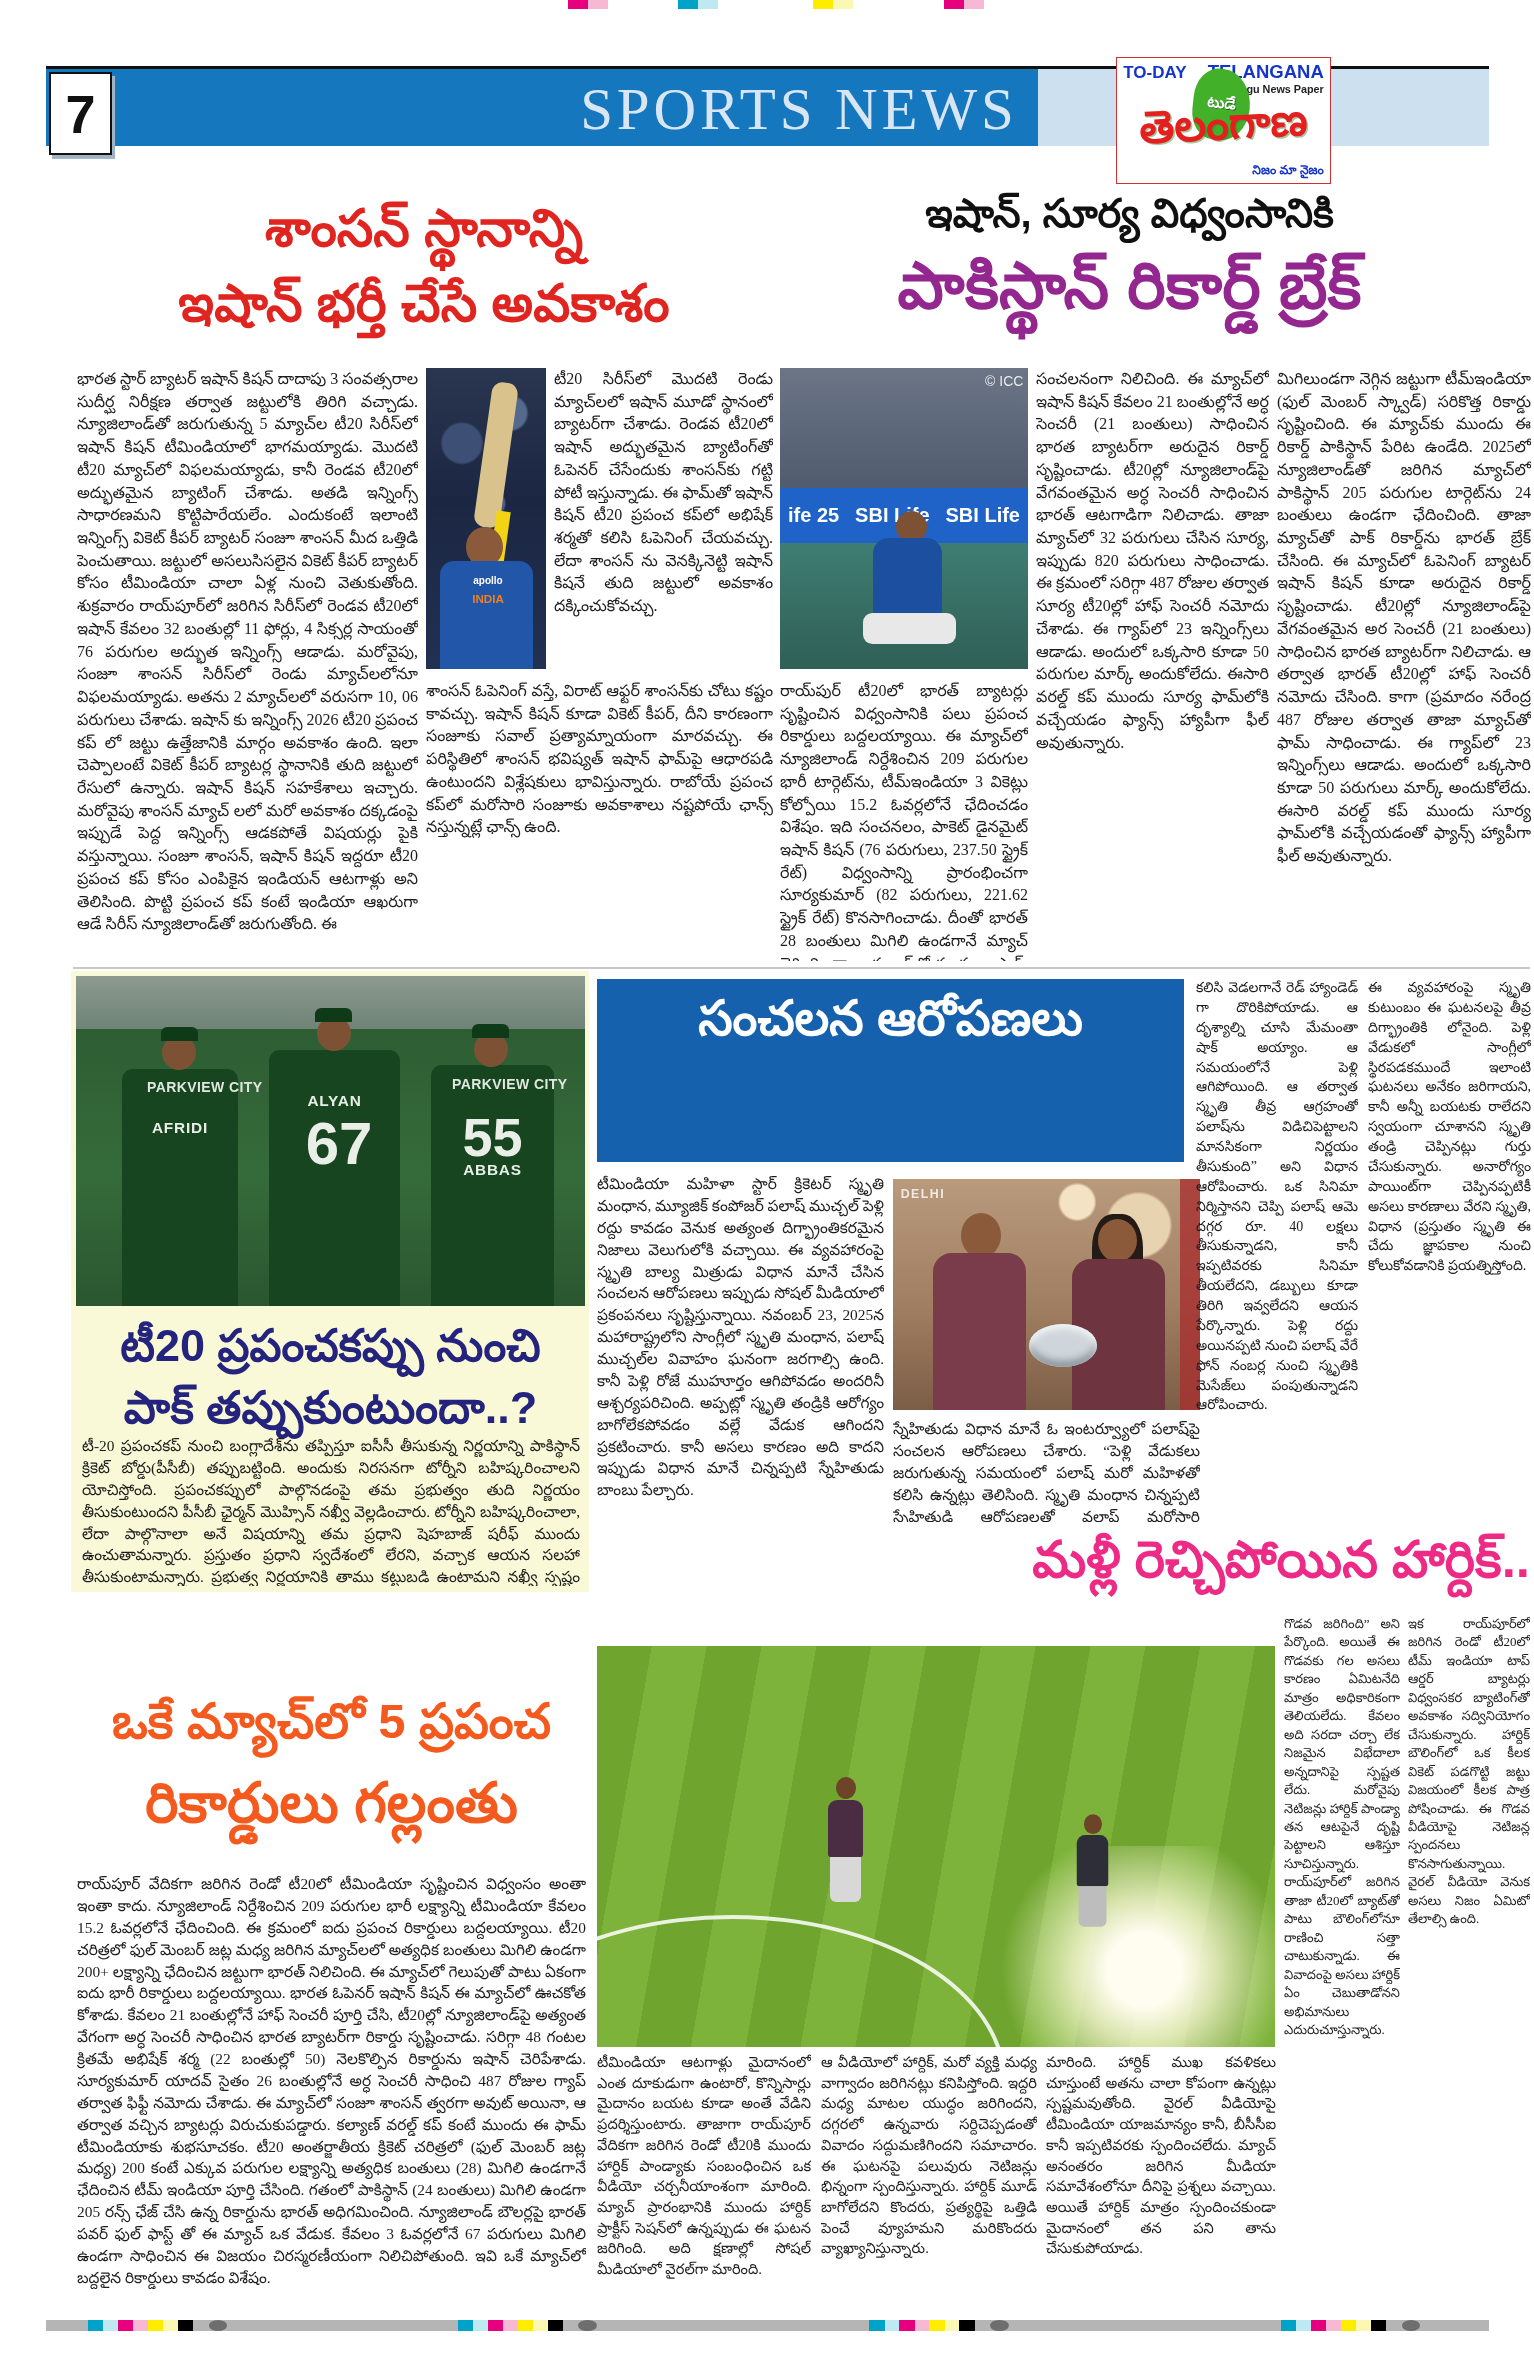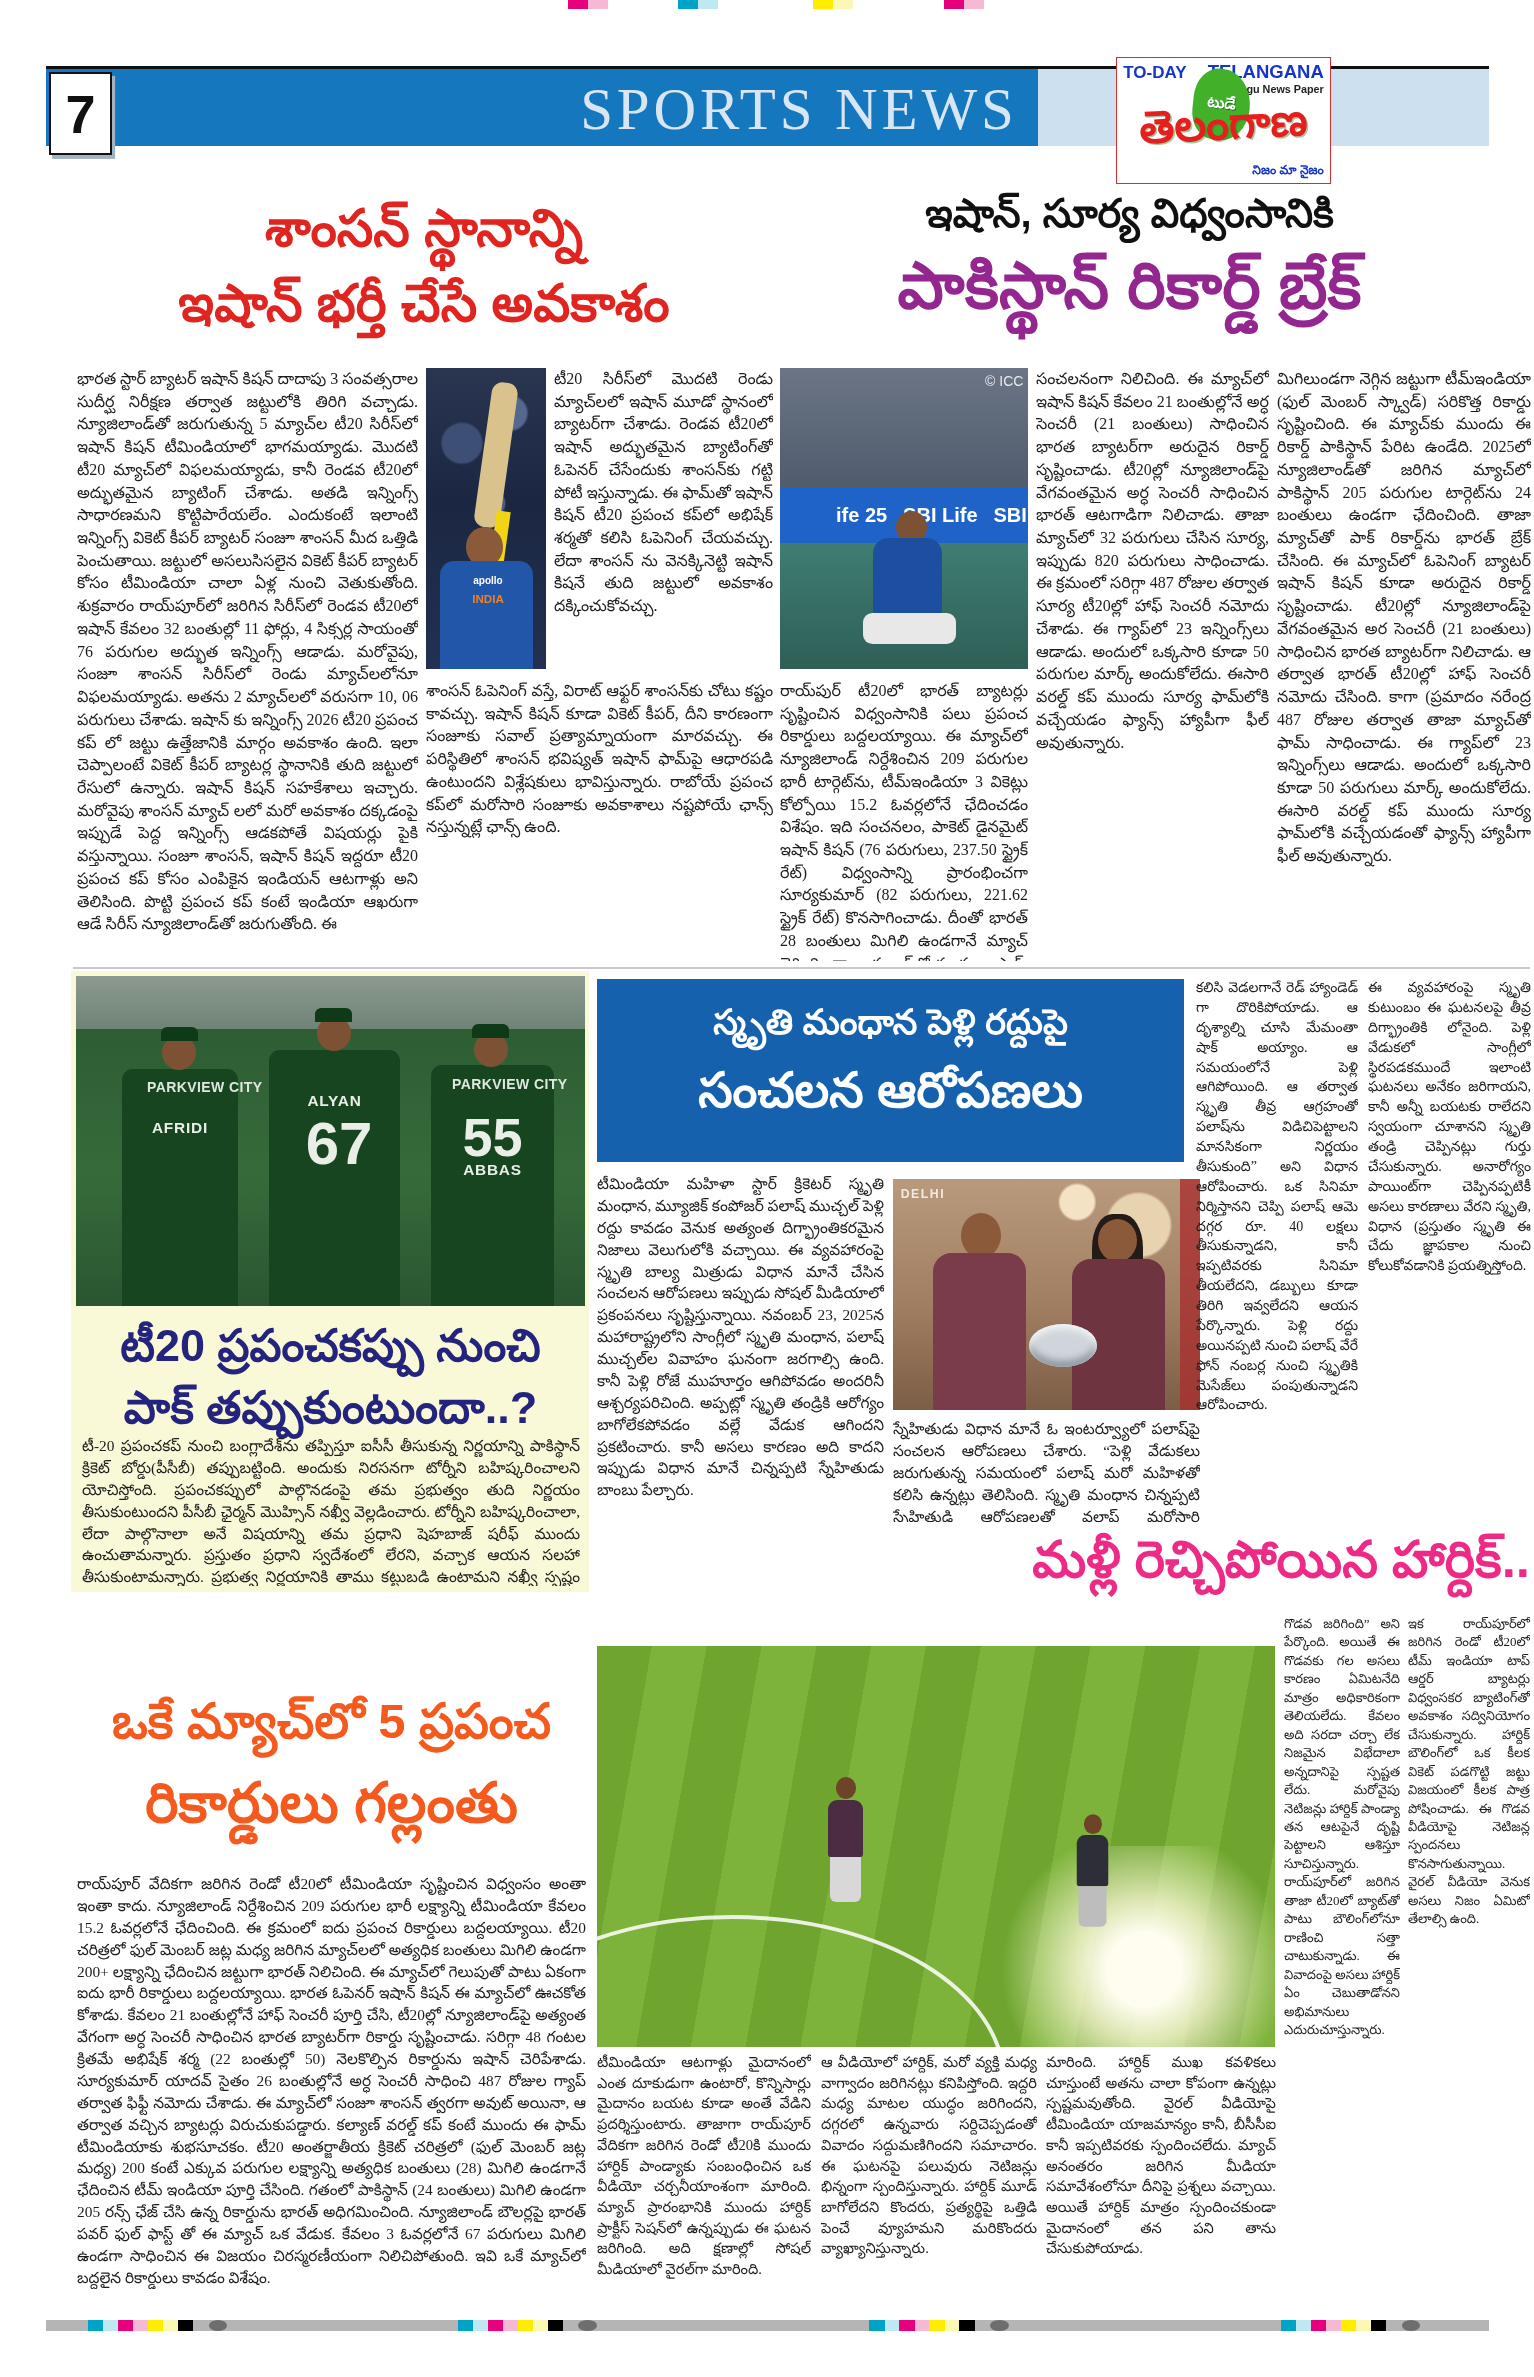--- a/index.html
+++ b/index.html
@@ -60,21 +60,21 @@
   .ishan-body{position:absolute;left:14px;top:193px;width:93px;height:108px;background:#2256a8;border-radius:14px 14px 0 0;}
   .ishan-head{position:absolute;left:40px;top:159px;width:37px;height:40px;background:#8a5a3a;border-radius:50%;}
   .jersey-sponsor{position:absolute;left:31px;top:207px;width:62px;text-align:center;color:#fff;
                   font-family:"Liberation Sans",sans-serif;font-size:10px;font-weight:bold;}
   .jersey-team{position:absolute;left:31px;top:224px;width:62px;text-align:center;color:#f08020;
                font-family:"Liberation Sans",sans-serif;font-size:11.6px;font-weight:bold;}
   .photo-surya{left:780px;top:368px;width:248px;height:301px;
     background:linear-gradient(180deg,#6b7586 0%,#515c6e 38%,#515c6e 40%,#1f63c8 40%,#1f63c8 58%,#3f7d72 58%,#2f5f56 100%);}
   .sbi-band{position:absolute;left:0;top:122px;width:100%;height:51px;display:flex;align-items:center;
             justify-content:space-around;color:#fff;font-family:"Liberation Sans",sans-serif;
-            font-size:20px;font-weight:bold;padding-left:48px;}
+            font-size:20px;font-weight:bold;}
   .icc-credit{position:absolute;right:4.6px;top:4.6px;color:#fff;font-family:"Liberation Sans",sans-serif;font-size:14px;opacity:.85;text-align:right;}
   .surya-body{position:absolute;left:93px;top:170px;width:69px;height:93px;background:#1d4fa0;border-radius:15.4px 15.4px 6.2px 6.2px;}
   .surya-head{position:absolute;left:116px;top:143px;width:31px;height:32px;background:#7d5234;border-radius:50%;}
   .surya-pad{position:absolute;left:83px;top:245px;width:93px;height:31px;background:#e8e8e8;border-radius:9.3px;}
   .photo-pak{left:76px;top:976px;width:509px;height:330px;
     background:linear-gradient(180deg,#8d9a90 0%,#6f8376 16%,#2e5d33 16%,#356b3a 60%,#2b5630 100%);}
   .pak-player{position:absolute;border-radius:10.8px 10.8px 0 0;background:#17451f;}
   .pak-head{position:absolute;width:34px;height:35px;background:#7d5234;border-radius:50%;}
   .pak-cap{position:absolute;width:37px;height:14px;background:#0f3a18;border-radius:6.2px 6.2px 0 0;}
   .pak-num{position:absolute;color:#e9efe7;font-family:"Liberation Sans",sans-serif;font-weight:bold;
@@ -228,21 +228,20 @@
     <div class="pak-num" style="left:355px;top:130px;width:123px;font-size:54px;">55</div>
     <div class="pak-name" style="left:355px;top:185px;width:123px;font-size:15.4px;">ABBAS</div>
   </div>
   <div class="abs hl-navy">
     <div>టీ20 ప్రపంచకప్పు నుంచి</div>
     <div>పాక్ తప్పుకుంటుందా..?</div>
   </div>
   <div class="abs body-text sm" style="left:82px;top:1435px;width:498px;height:151px;">టీ-20 ప్రపంచకప్ నుంచి బంగ్లాదేశ్‌ను తప్పిస్తూ ఐసీసీ తీసుకున్న నిర్ణయాన్ని పాకిస్థాన్ క్రికెట్ బోర్డు(పీసీబీ) తప్పుబట్టింది. అందుకు నిరసనగా టోర్నీని బహిష్కరించాలని యోచిస్తోంది. ప్రపంచకప్పులో పాల్గొనడంపై తమ ప్రభుత్వం తుది నిర్ణయం తీసుకుంటుందని పీసీబీ ఛైర్మన్ మొహ్సిన్ నఖ్వీ వెల్లడించారు. టోర్నీని బహిష్కరించాలా, లేదా పాల్గొనాలా అనే విషయాన్ని తమ ప్రధాని షెహబాజ్ షరీఫ్ ముందు ఉంచుతామన్నారు. ప్రస్తుతం ప్రధాని స్వదేశంలో లేరని, వచ్చాక ఆయన సలహా తీసుకుంటామన్నారు. ప్రభుత్వ నిర్ణయానికి తాము కట్టుబడి ఉంటామని నఖ్వీ స్పష్టం చేశారు. తమ ప్రభుత్వం వద్దంటే అప్పుడు ఐసీసీ మరో జట్టును ఆహ్వానిస్తుందని ఊహించారు. ప్రపంచ క్రికెట్‌లో బంగ్లాదేశ్ పెద్ద వాటాదారు అని, ఆ జట్టుకు అన్యాయం జరిగిందని పేర్కొన్నారు. ఐసీసీ పక్షపాత నిర్ణయాలు తీసుకుందని నఖ్వీ ఆక్షేపించారు. పాకిస్థాన్, భారత్ కోసం వేరువేరు నిబంధనలా అని ఎందుకు చేయలేదని నఖ్వీ ప్రశ్నించారు.</div>
 
   <div class="abs blue-box">
-    <div class="l1">స్మృతి మంధాన పెళ్లి రద్దుపై</div>
     <div class="l2">సంచలన ఆరోపణలు</div>
   </div>
   <div class="abs body-text sm" style="left:597px;top:1173px;width:287px;height:345px;">టీమిండియా మహిళా స్టార్ క్రికెటర్ స్మృతి మంధాన, మ్యూజిక్ కంపోజర్ పలాష్ ముచ్చల్ పెళ్లి రద్దు కావడం వెనుక అత్యంత దిగ్భ్రాంతికరమైన నిజాలు వెలుగులోకి వచ్చాయి. ఈ వ్యవహారంపై స్మృతి బాల్య మిత్రుడు విధాన మానే చేసిన సంచలన ఆరోపణలు ఇప్పుడు సోషల్ మీడియాలో ప్రకంపనలు సృష్టిస్తున్నాయి. నవంబర్ 23, 2025న మహారాష్ట్రలోని సాంగ్లీలో స్మృతి మంధాన, పలాష్ ముచ్చల్‌ల వివాహం ఘనంగా జరగాల్సి ఉంది. కానీ పెళ్లి రోజే ముహూర్తం ఆగిపోవడం అందరినీ ఆశ్చర్యపరిచింది. అప్పట్లో స్మృతి తండ్రికి ఆరోగ్యం బాగోలేకపోవడం వల్లే వేడుక ఆగిందని ప్రకటించారు. కానీ అసలు కారణం అది కాదని ఇప్పుడు విధాన మానే చిన్నప్పటి స్నేహితుడు బాంబు పేల్చారు.</div>
   <div class="abs photo photo-smriti">
     <div class="delhi-text">DELHI</div>
     <div class="smriti-banner"></div>
     <div class="smriti-man-head"></div>
     <div class="smriti-man"></div>
     <div class="smriti-hair"></div>
     <div class="smriti-woman-head"></div>

